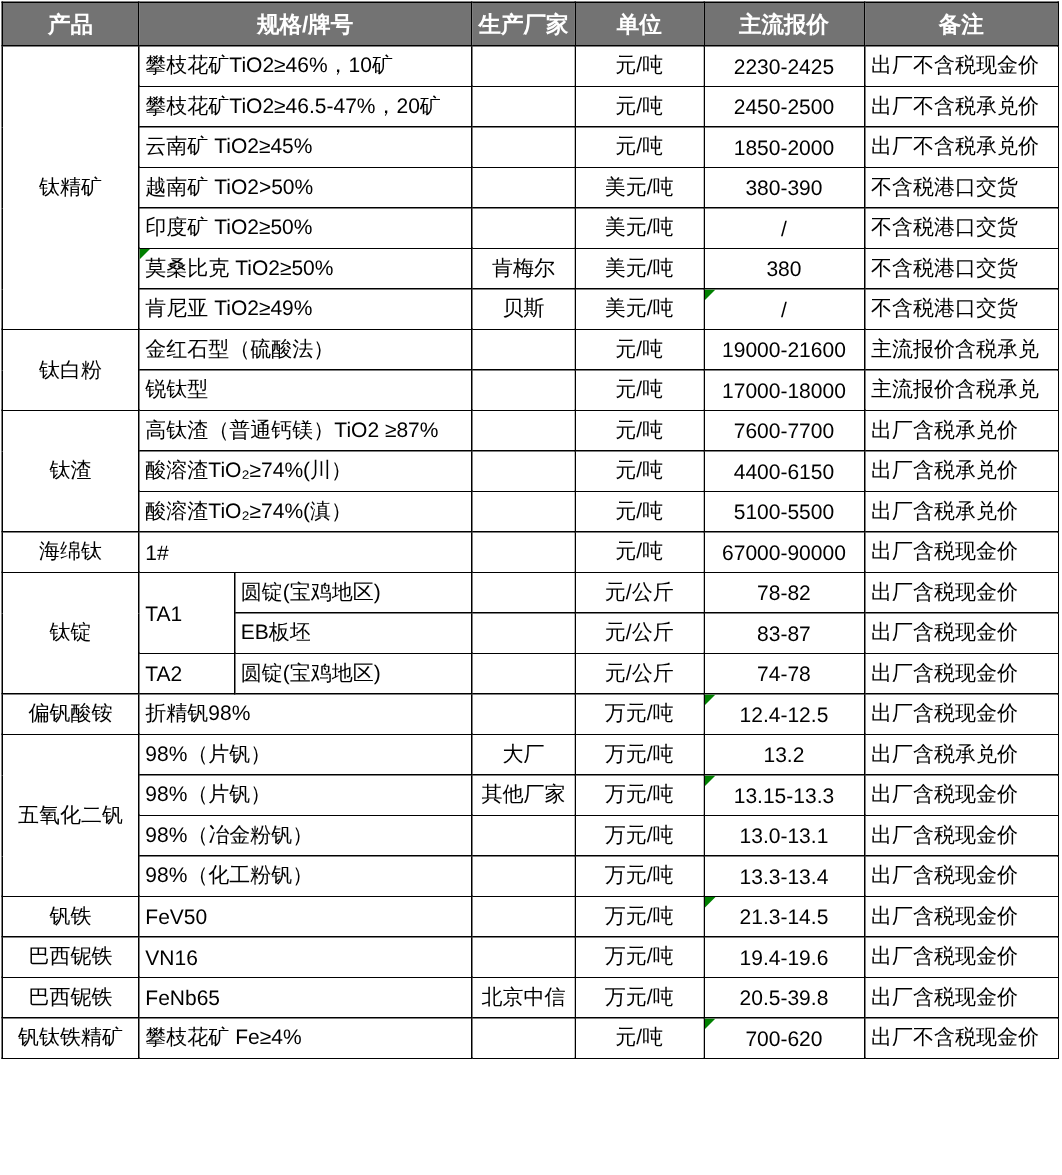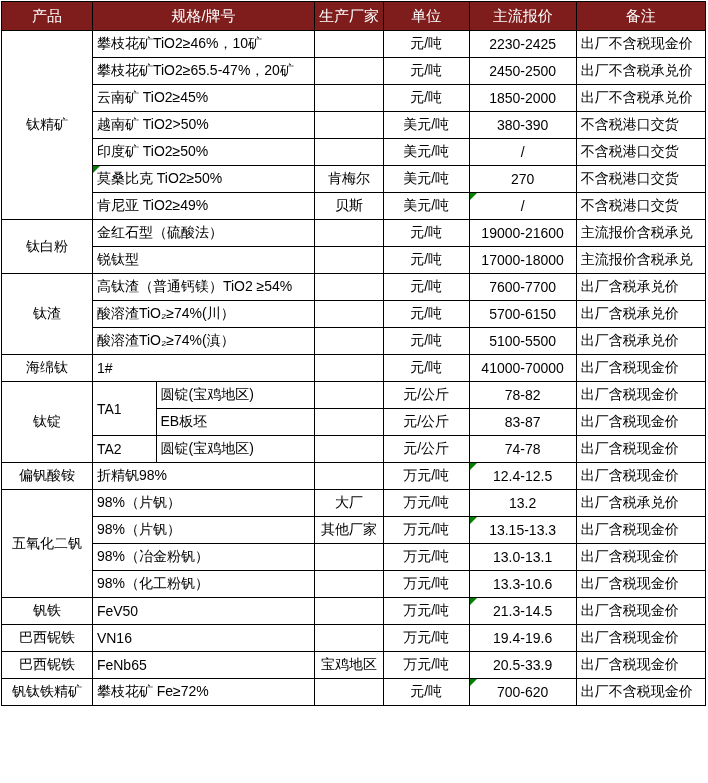--- a/index.html
+++ b/index.html
@@ -1,19 +1,19 @@
 <!DOCTYPE html>
 <html><head>
 <meta charset="utf-8">
 <style>
   html,body{margin:0;padding:0;background:#ffffff;}
   body{width:708px;height:783px;overflow:hidden;font-family:"Liberation Sans","DejaVu Sans",sans-serif;}
   table{border-collapse:collapse;table-layout:fixed;margin:1px 0 0 1px;width:705px;}
   th,td{border:1px solid #000;overflow:hidden;white-space:nowrap;position:relative;box-sizing:border-box;}
-  thead th{background:#7f1d1d;color:#fff;font-size:15px;font-weight:400;height:29px;text-align:center;}
+  thead th{background:#737373;color:#fff;font-size:15px;font-weight:700;height:29px;text-align:center;}
   td{height:27px;font-size:14px;color:#000;background:#fff;}
   .l{text-align:left;padding:0 2px 0 4px;margin-left:37px;}
   .c{text-align:center;padding:0 1px;}
   .tri{position:absolute;top:0;left:0;width:0;height:0;border-style:solid;border-width:7px 7px 0 0;border-color:#008000 transparent transparent transparent;}
 </style>
 </head>
 <body>
 
 <div>
 <table>
@@ -40,21 +40,21 @@
 
     <tr>
       <td class="c" rowspan="7">钛精矿</td>
       <td class="l" colspan="2">攀枝花矿TiO2≥46%，10矿</td>
       <td class="c"></td>
       <td class="c">元/吨</td>
       <td class="c">2230-2425</td>
       <td class="l">出厂不含税现金价</td>
     </tr>
     <tr>
-      <td class="l" colspan="2">攀枝花矿TiO2≥65.5-47%，20矿</td>
+      <td class="l" colspan="2">攀枝花矿TiO2≥46.5-47%，20矿</td>
       <td class="c"></td>
       <td class="c">元/吨</td>
       <td class="c">2450-2500</td>
       <td class="l">出厂不含税承兑价</td>
     </tr>
     <tr>
       <td class="l" colspan="2">云南矿 TiO2≥45%</td>
       <td class="c"></td>
       <td class="c">元/吨</td>
       <td class="c">1850-2000</td>
@@ -71,21 +71,21 @@
       <td class="l" colspan="2">印度矿 TiO2≥50%</td>
       <td class="c"></td>
       <td class="c">美元/吨</td>
       <td class="c">/</td>
       <td class="l">不含税港口交货</td>
     </tr>
     <tr>
       <td class="l" colspan="2"><span class="tri"></span><span>莫桑比克 TiO2≥50%</span></td>
       <td class="c">肯梅尔</td>
       <td class="c">美元/吨</td>
-      <td class="c">270</td>
+      <td class="c">380</td>
       <td class="l">不含税港口交货</td>
     </tr>
     <tr>
       <td class="l" colspan="2">肯尼亚 TiO2≥49%</td>
       <td class="c">贝斯</td>
       <td class="c">美元/吨</td>
       <td class="c"><span class="tri"></span><span>/</span></td>
       <td class="l">不含税港口交货</td>
     </tr>
 
@@ -100,47 +100,47 @@
     <tr>
       <td class="l" colspan="2">锐钛型</td>
       <td class="c"></td>
       <td class="c">元/吨</td>
       <td class="c">17000-18000</td>
       <td class="l">主流报价含税承兑</td>
     </tr>
 
     <tr>
       <td class="c" rowspan="3">钛渣</td>
-      <td class="l" colspan="2">高钛渣（普通钙镁）TiO2 ≥54%</td>
+      <td class="l" colspan="2">高钛渣（普通钙镁）TiO2 ≥87%</td>
       <td class="c"></td>
       <td class="c">元/吨</td>
       <td class="c">7600-7700</td>
       <td class="l">出厂含税承兑价</td>
     </tr>
     <tr>
       <td class="l" colspan="2">酸溶渣TiO₂≥74%(川）</td>
       <td class="c"></td>
       <td class="c">元/吨</td>
-      <td class="c">5700-6150</td>
+      <td class="c">4400-6150</td>
       <td class="l">出厂含税承兑价</td>
     </tr>
     <tr>
       <td class="l" colspan="2">酸溶渣TiO₂≥74%(滇）</td>
       <td class="c"></td>
       <td class="c">元/吨</td>
       <td class="c">5100-5500</td>
       <td class="l">出厂含税承兑价</td>
     </tr>
 
     <tr>
       <td class="c">海绵钛</td>
       <td class="l" colspan="2">1#</td>
       <td class="c"></td>
       <td class="c">元/吨</td>
-      <td class="c">41000-70000</td>
+      <td class="c">67000-90000</td>
       <td class="l">出厂含税现金价</td>
     </tr>
 
     <tr>
       <td class="c" rowspan="3">钛锭</td>
       <td class="l" rowspan="2">TA1</td>
       <td class="l">圆锭(宝鸡地区)</td>
       <td class="c"></td>
       <td class="c">元/公斤</td>
       <td class="c">78-82</td>
@@ -190,21 +190,21 @@
       <td class="l" colspan="2">98%（冶金粉钒）</td>
       <td class="c"></td>
       <td class="c">万元/吨</td>
       <td class="c">13.0-13.1</td>
       <td class="l">出厂含税现金价</td>
     </tr>
     <tr>
       <td class="l" colspan="2">98%（化工粉钒）</td>
       <td class="c"></td>
       <td class="c">万元/吨</td>
-      <td class="c">13.3-10.6</td>
+      <td class="c">13.3-13.4</td>
       <td class="l">出厂含税现金价</td>
     </tr>
 
     <tr>
       <td class="c">钒铁</td>
       <td class="l" colspan="2">FeV50</td>
       <td class="c"></td>
       <td class="c">万元/吨</td>
       <td class="c"><span class="tri"></span><span>21.3-14.5</span></td>
       <td class="l">出厂含税现金价</td>
@@ -215,29 +215,29 @@
       <td class="l" colspan="2">VN16</td>
       <td class="c"></td>
       <td class="c">万元/吨</td>
       <td class="c">19.4-19.6</td>
       <td class="l">出厂含税现金价</td>
     </tr>
 
     <tr>
       <td class="c">巴西铌铁</td>
       <td class="l" colspan="2">FeNb65</td>
-      <td class="c">宝鸡地区</td>
-      <td class="c">万元/吨</td>
-      <td class="c">20.5-33.9</td>
+      <td class="c">北京中信</td>
+      <td class="c">万元/吨</td>
+      <td class="c">20.5-39.8</td>
       <td class="l">出厂含税现金价</td>
     </tr>
 
     <tr>
       <td class="c">钒钛铁精矿</td>
-      <td class="l" colspan="2">攀枝花矿 Fe≥72%</td>
+      <td class="l" colspan="2">攀枝花矿 Fe≥4%</td>
       <td class="c"></td>
       <td class="c">元/吨</td>
       <td class="c"><span class="tri"></span><span>700-620</span></td>
       <td class="l">出厂不含税现金价</td>
     </tr>
   </tbody>
 </table>
 </div>
 
 </body></html>

